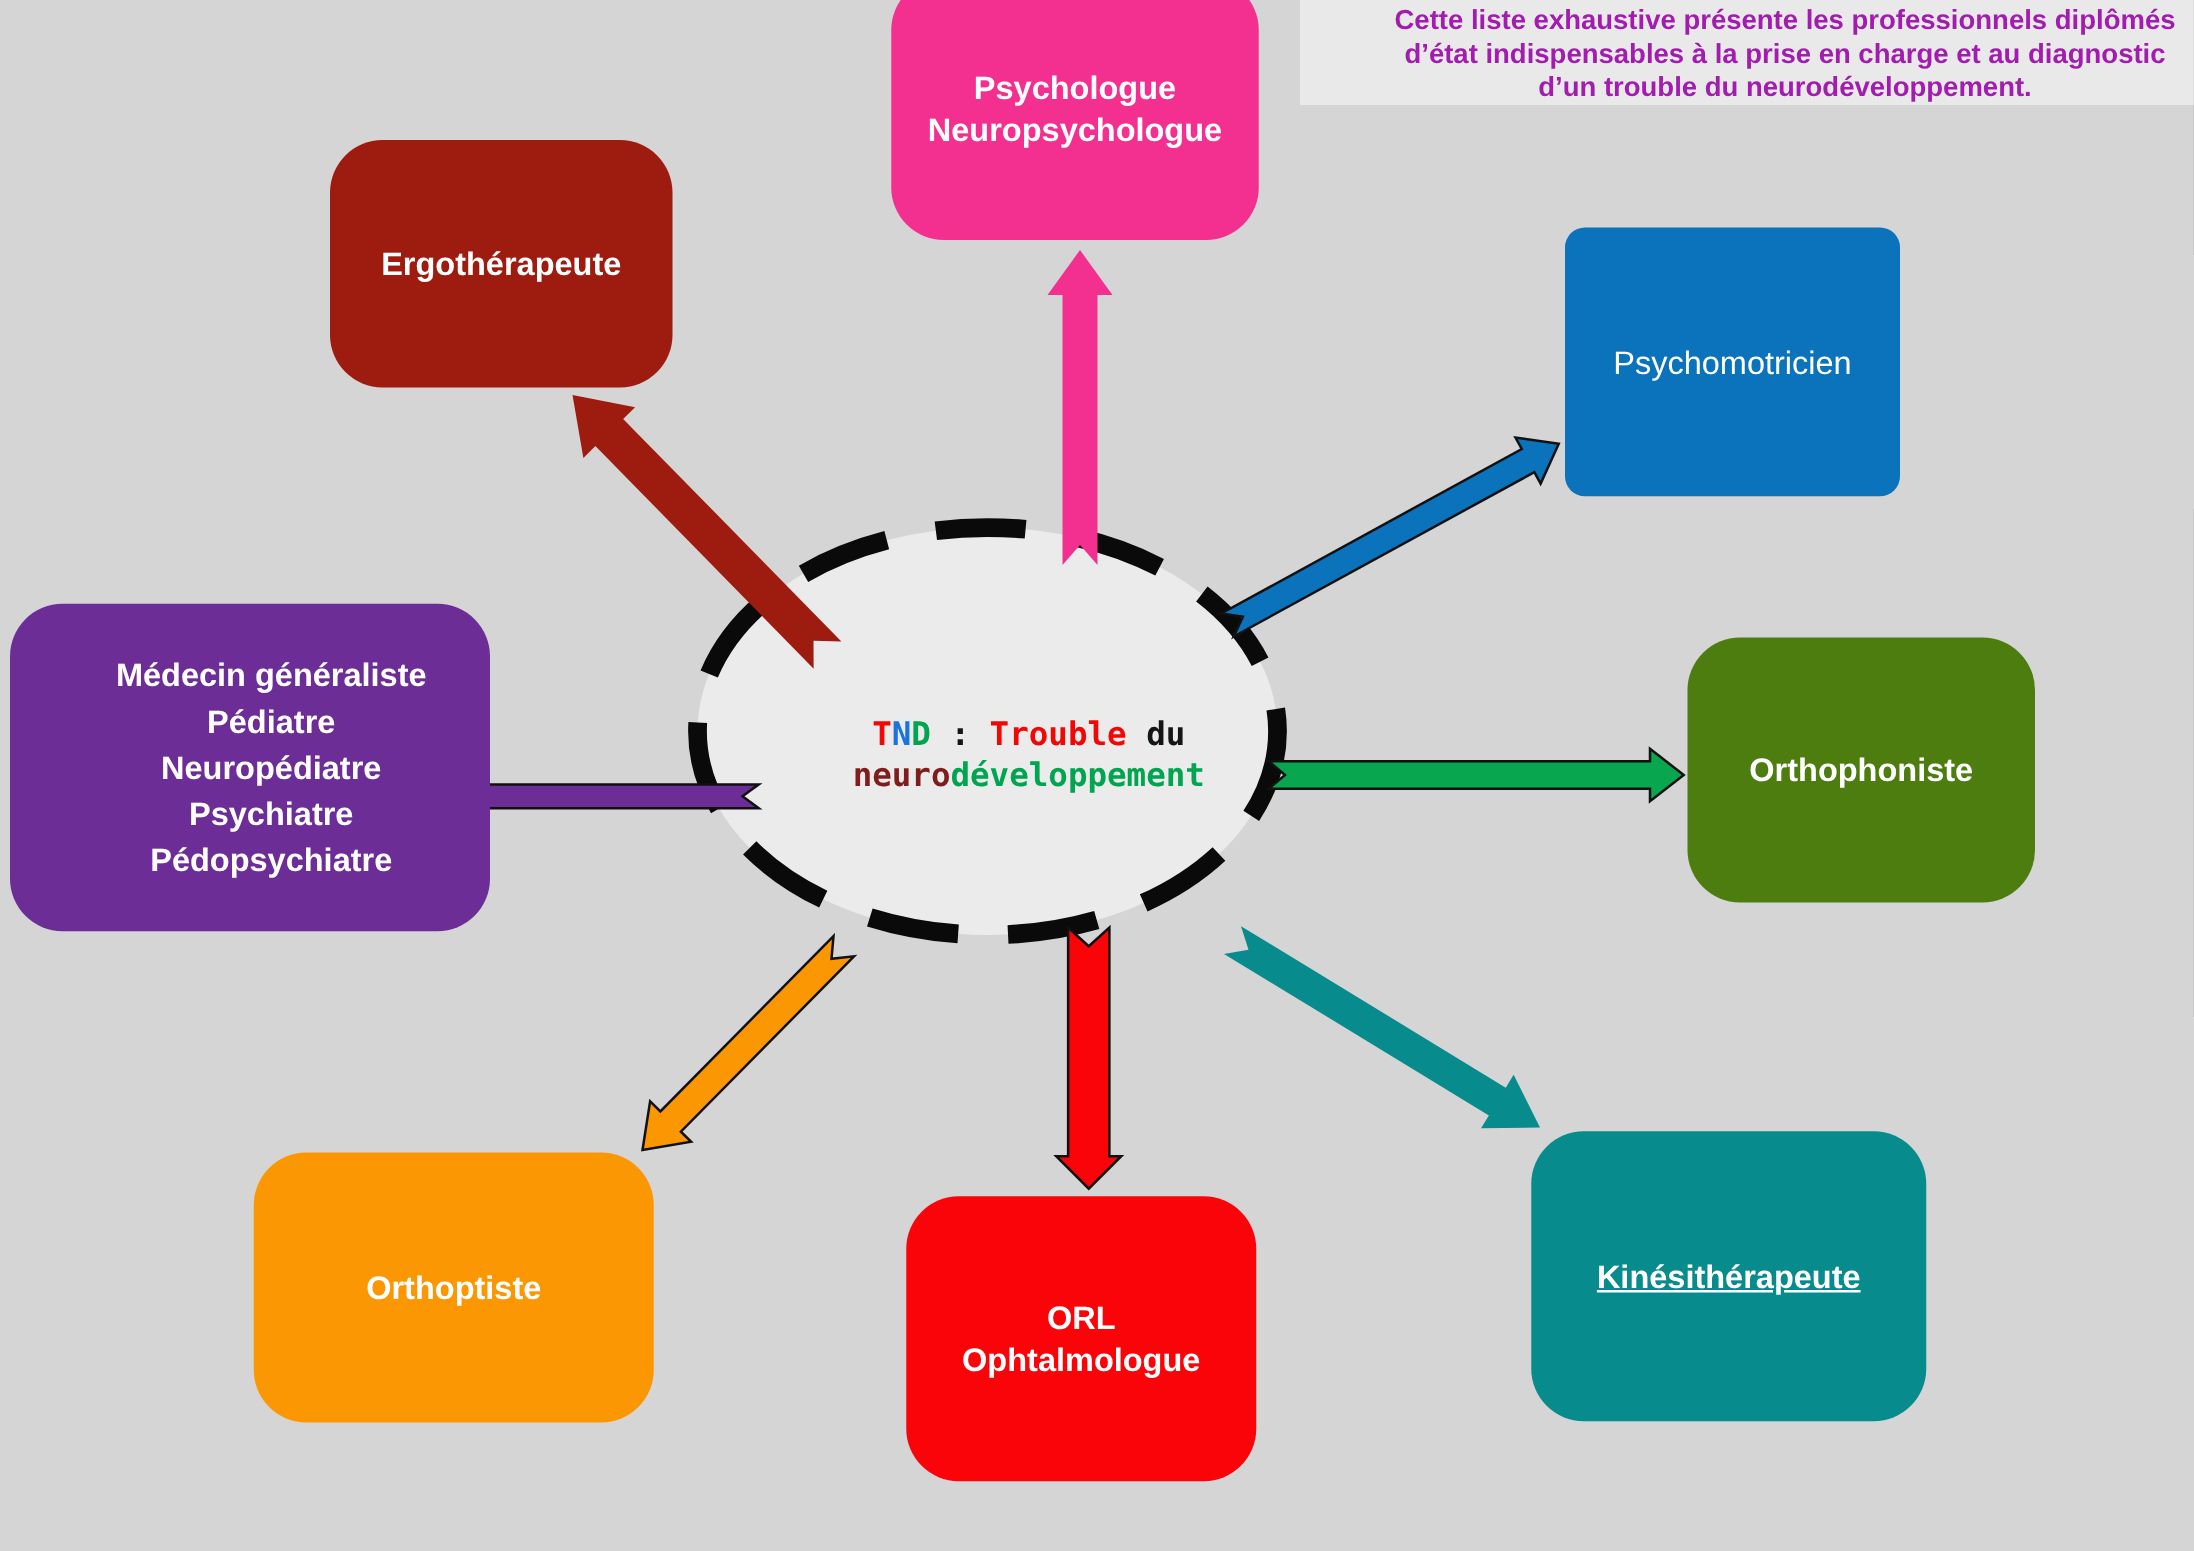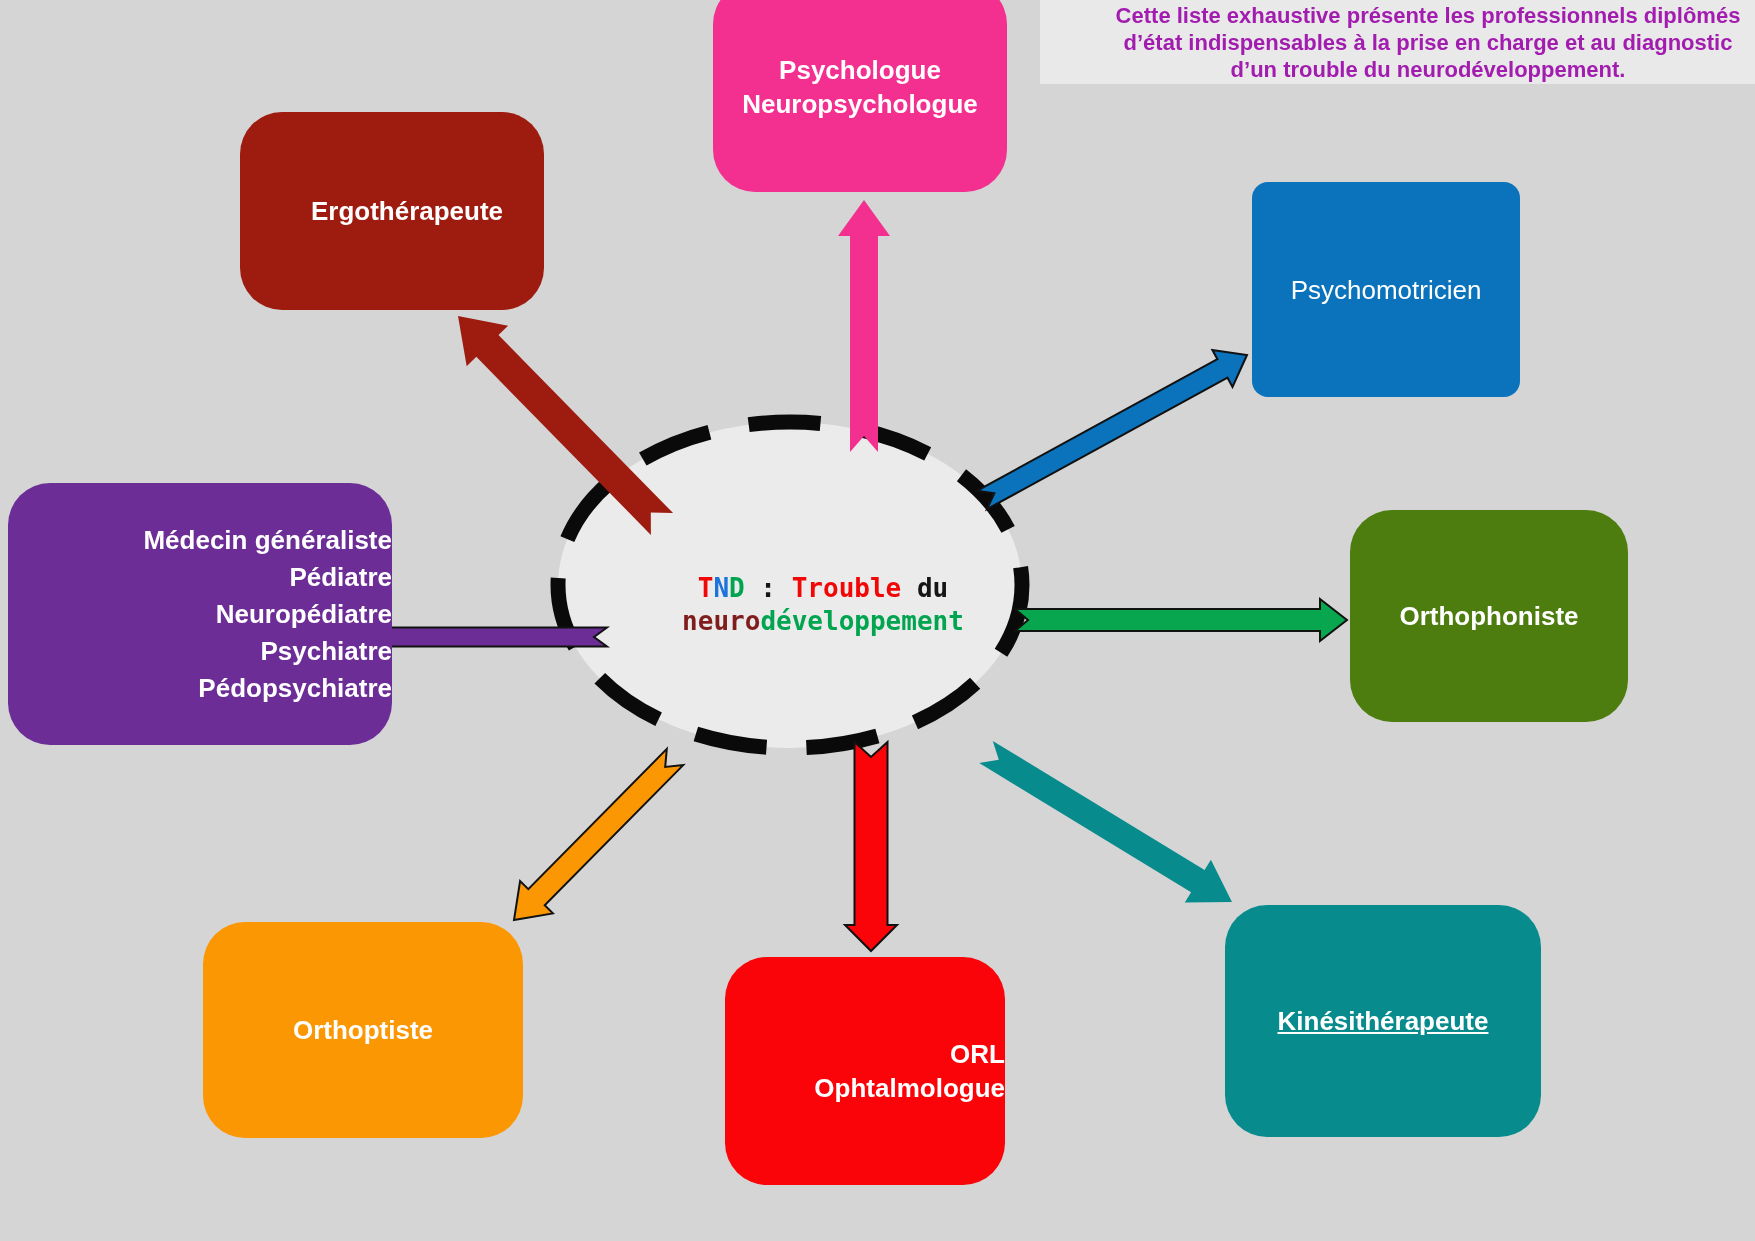--- a/index.html
+++ b/index.html
@@ -18,21 +18,21 @@
     font-weight:700;
     font-size:26px;
     line-height:34px;
     display:flex;
     flex-direction:column;
     justify-content:center;
     align-items:center;
     text-align:center;
   }
   .box.light{font-weight:400;}
-  .box.left-align{align-items:flex-end;text-align:left;padding-left:34px;line-height:37px;}
+  .box.left-align{align-items:center;text-align:left;padding-left:34px;line-height:37px;}
   #note{
     position:absolute;left:1040px;top:0;width:682px;height:84px;
     display:flex;flex-direction:column;justify-content:center;
     text-align:center;font-weight:700;font-size:22px;line-height:27px;
   }
   #center-label{
     position:absolute;left:823px;top:605px;
     transform:translate(-50%,-50%);
     font-family:"DejaVu Sans Mono", monospace;
     font-weight:700;font-size:26px;line-height:33px;
@@ -55,21 +55,21 @@
       <polygon points="666.8,748.9 528.3,889.2 520.1,881.1 514.0,920.0 552.9,913.4 544.7,905.3 683.2,765.1 665.2,767.0" fill="#FC9704" stroke="#111" stroke-width="2"></polygon>
       <polygon points="854.5,742.0 854.5,925.0 845.0,925.0 871.0,951.0 897.0,925.0 887.5,925.0 887.5,742.0 871.0,757.0" fill="#FA0409" stroke="#111" stroke-width="2"></polygon>
       <polygon points="979.2,763.1 1191.1,892.3 1184.8,902.5 1232.0,902.0 1210.9,859.8 1204.6,870.1 992.8,740.9 998.8,759.8" fill="#088B8D"></polygon>
     </svg>
 
   <div class="box" style="left: 713px; top: -18px; width: 294px; height: 210px; background: rgb(243, 48, 143);">
     <div>Psychologue</div>
     <div>Neuropsychologue</div>
   </div>
 
-  <div class="box" style="left: 240px; top: 112px; width: 274px; height: 198px; background: rgb(158, 27, 16); padding-left: 30px;">
+  <div class="box" style="left: 264px; top: 112px; width: 274px; height: 198px; background: rgb(158, 27, 16);">
     <div>Ergothérapeute</div>
   </div>
 
   <div class="box light" style="left: 1252px; top: 182px; width: 268px; height: 215px; background: rgb(11, 114, 188); border-radius: 16px;">
     <div>Psychomotricien</div>
   </div>
 
   <div class="box left-align" style="left: 8px; top: 483px; width: 350px; height: 262px; background: rgb(108, 46, 150);">
     <div>Médecin généraliste</div>
     <div>Pédiatre</div>
@@ -79,21 +79,21 @@
   </div>
 
   <div class="box" style="left: 1350px; top: 510px; width: 278px; height: 212px; background: #4d7c0f;">
     <div>Orthophoniste</div>
   </div>
 
   <div class="box" style="left: 203px; top: 922px; width: 320px; height: 216px; background: rgb(252, 151, 4);">
     <div>Orthoptiste</div>
   </div>
 
-  <div class="box" style="left: 725px; top: 957px; width: 280px; height: 228px; background: rgb(250, 4, 9); align-items: flex-end;">
+  <div class="box" style="left: 725px; top: 957px; width: 280px; height: 228px; background: rgb(250, 4, 9);">
     <div>ORL</div>
     <div>Ophtalmologue</div>
   </div>
 
   <div class="box" style="left: 1225px; top: 905px; width: 316px; height: 232px; background: rgb(8, 139, 141); text-decoration: underline;">
     <div>Kinésithérapeute</div>
   </div>
 
   <div id="note" style="background: rgb(233, 233, 233); color: #a21caf; padding-left: 47px;">
     <div>Cette liste exhaustive présente les professionnels diplômés</div>

